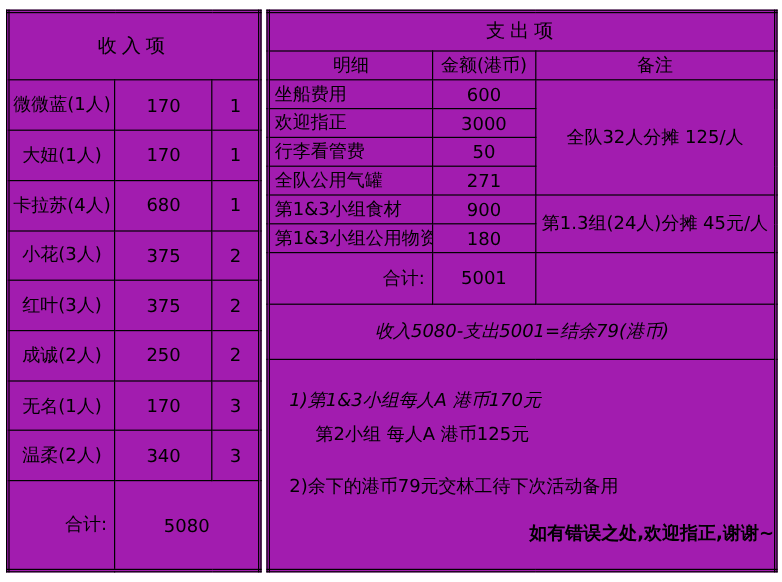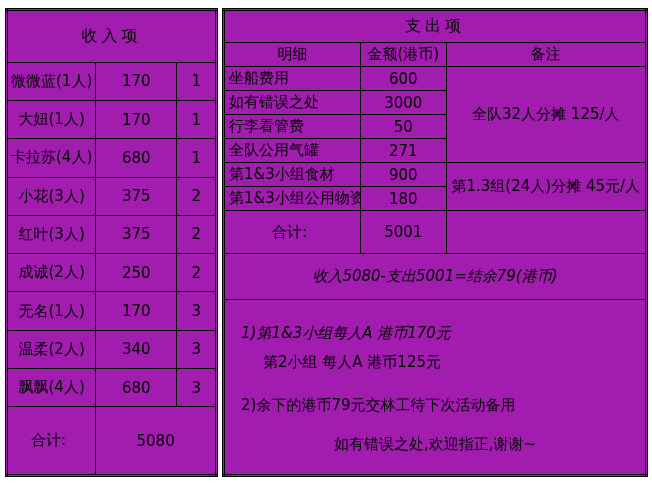--- a/index.html
+++ b/index.html
@@ -28,28 +28,28 @@
     white-space: nowrap;
   }
   td.title { font-size: 16px; letter-spacing: 4px; }
   #income-table { left: 5px; top: 8px; width: 213px; height: 469px; }
   #expense-table { left: 222px; top: 8px; width: 426px; height: 469px; }
   .row-title { height: 33px; }
   .row-head { height: 24px; }
   .row-data { height: 24px; }
   .row-total { height: 43px; }
   .row-balance { height: 46px; font-style: italic; }
-  td.right-label { padding-right: 6px; }
+  td.right-label { text-align: right; padding-right: 6px; }
   td.left-text { text-align: left; padding-left: 4px; }
   td.notes-cell { vertical-align: top; text-align: left; }
   .notes-wrap { padding-top: 24px; }
   .note-line1 { margin-left: 16px; font-style: italic; }
   .note-line2 { margin-left: 38px; margin-top: 10px; }
   .note-line3 { margin-left: 16px; margin-top: 24px; }
-  .note-closing { margin-top: 20px; text-align: center; }
+  .note-closing { margin-top: 20px; text-align: right; font-weight: bold; }
 </style>
 </head>
 <body>
 
 <table id="income-table" class="tbl">
   <colgroup>
       <col style="width:88px">
       <col style="width:80px">
       <col style="width:39px">
     </colgroup>
@@ -90,25 +90,20 @@
   <tr class="row-data">
     <td>无名(1人)</td>
     <td>170</td>
     <td>3</td>
   </tr>
   <tr class="row-data">
     <td>温柔(2人)</td>
     <td>340</td>
     <td>3</td>
   </tr>
-  <tr class="row-data">
-    <td>飘飘(4人)</td>
-    <td>680</td>
-    <td>3</td>
-  </tr>
   <tr class="row-total">
     <td class="right-label">合计:</td>
     <td colspan="2">5080</td>
   </tr>
 </tbody>
   </table>
 
 <table id="expense-table" class="tbl">
   <colgroup>
       <col style="width:136px">
@@ -123,21 +118,21 @@
     <td>明细</td>
     <td>金额(港币)</td>
     <td>备注</td>
   </tr>
   <tr class="row-data">
     <td class="left-text">坐船费用</td>
     <td>600</td>
     <td rowspan="4">全队32人分摊  125/人</td>
   </tr>
   <tr class="row-data">
-    <td class="left-text">如有错误之处</td>
+    <td class="left-text">欢迎指正</td>
     <td>3000</td>
   </tr>
   <tr class="row-data">
     <td class="left-text">行李看管费</td>
     <td>50</td>
   </tr>
   <tr class="row-data">
     <td class="left-text">全队公用气罐</td>
     <td>271</td>
   </tr>

